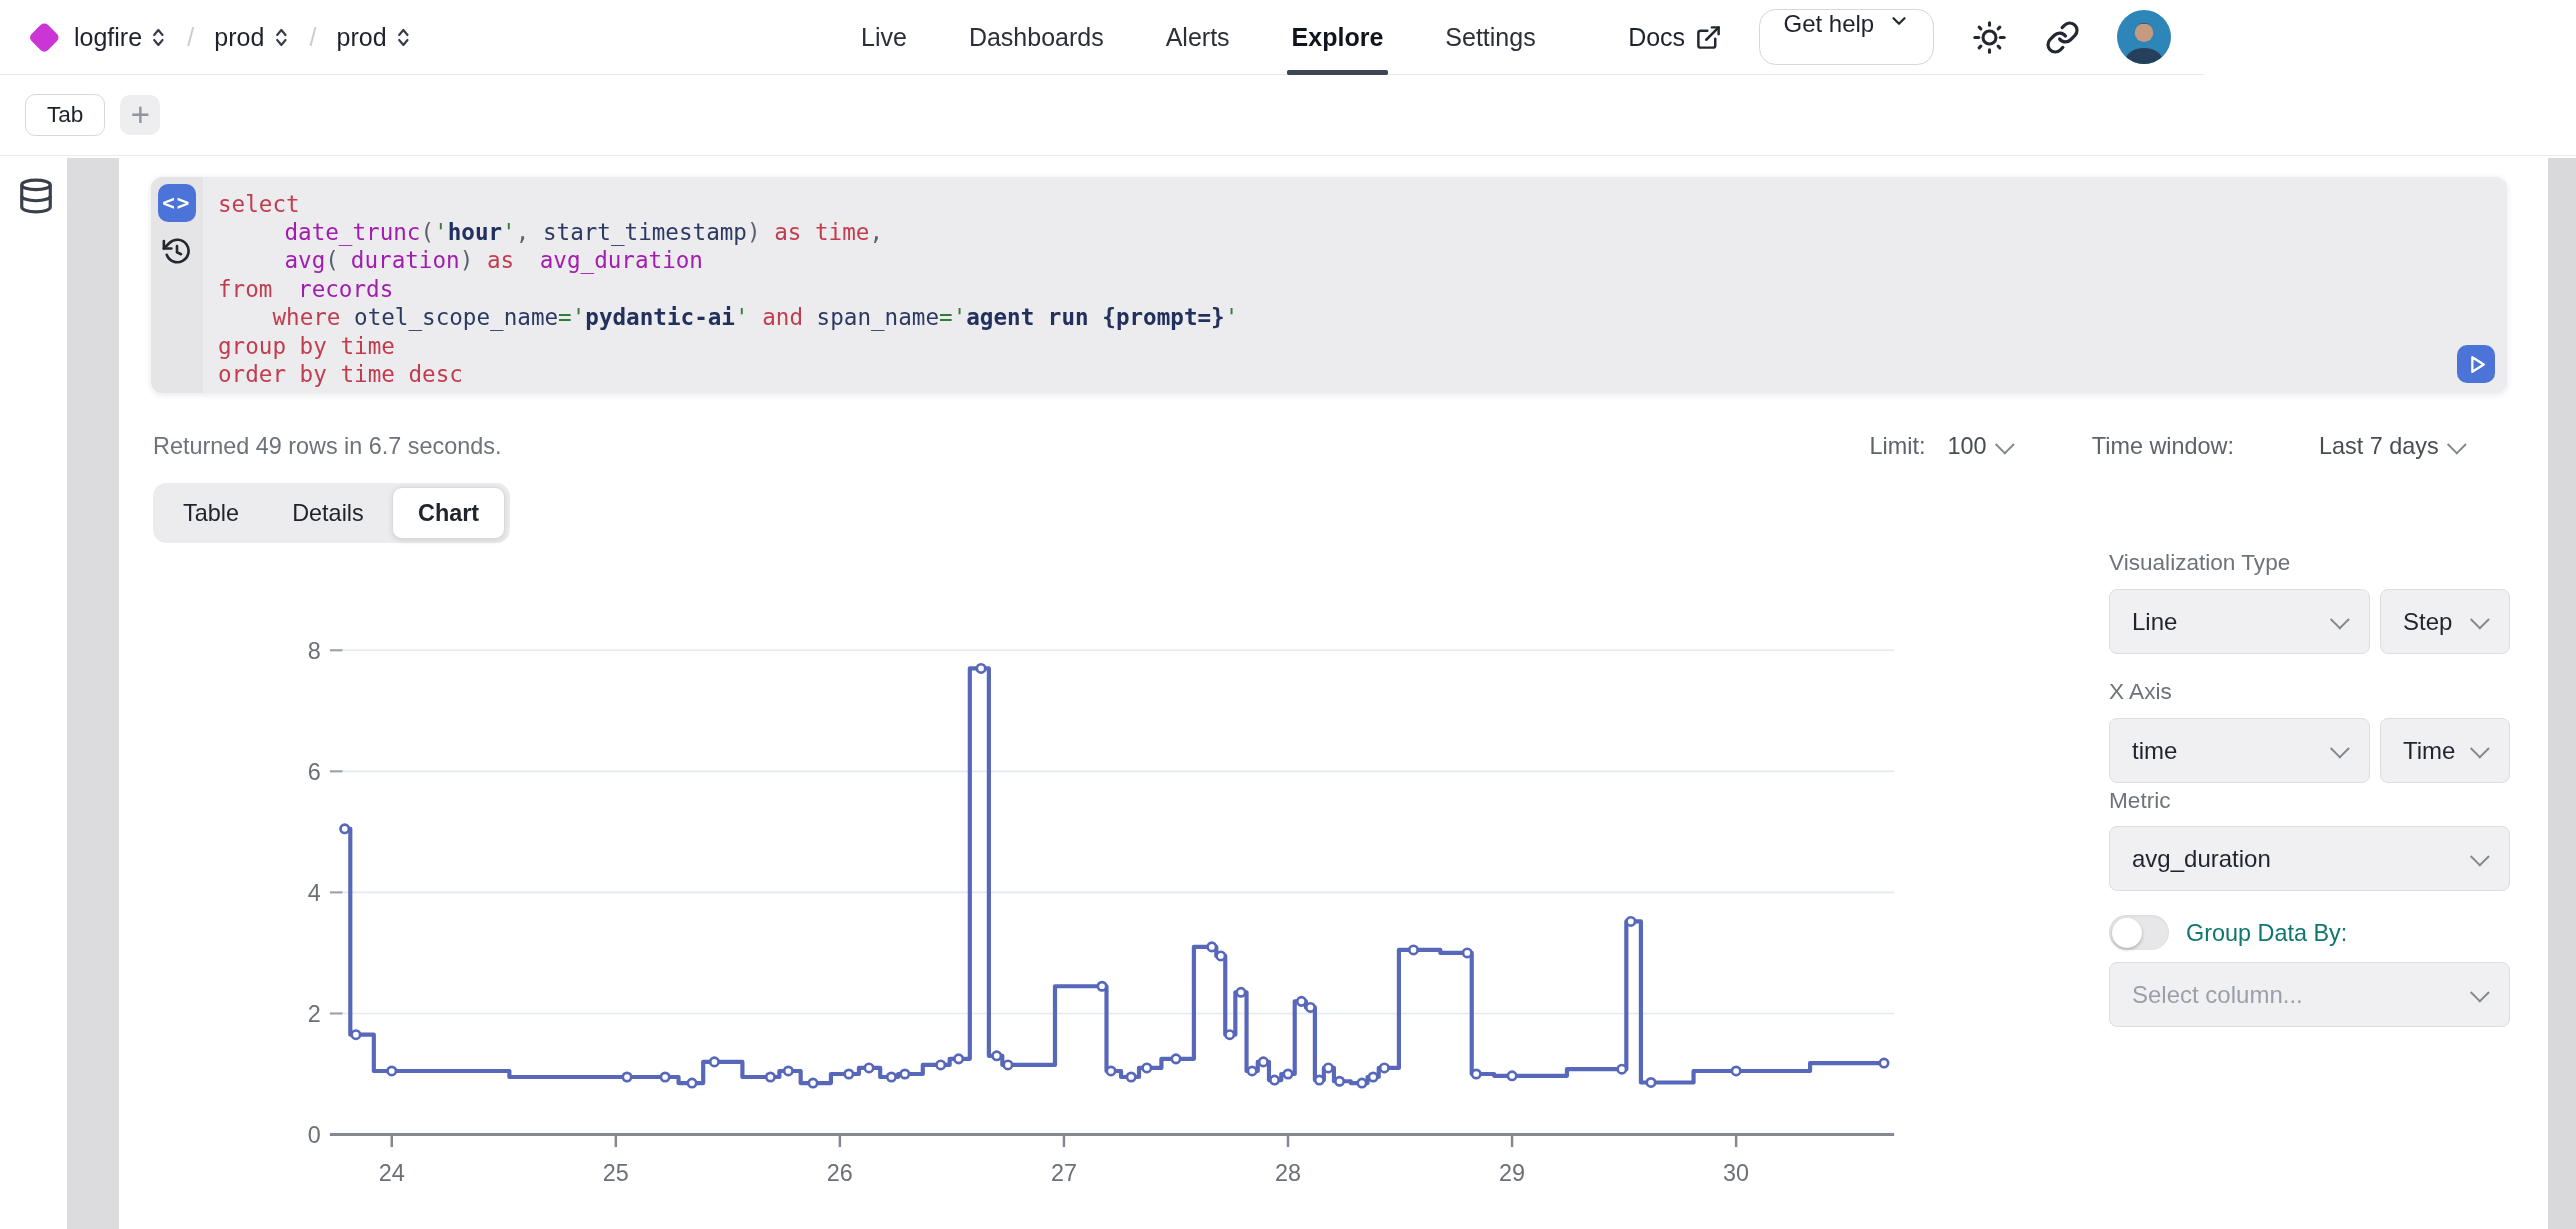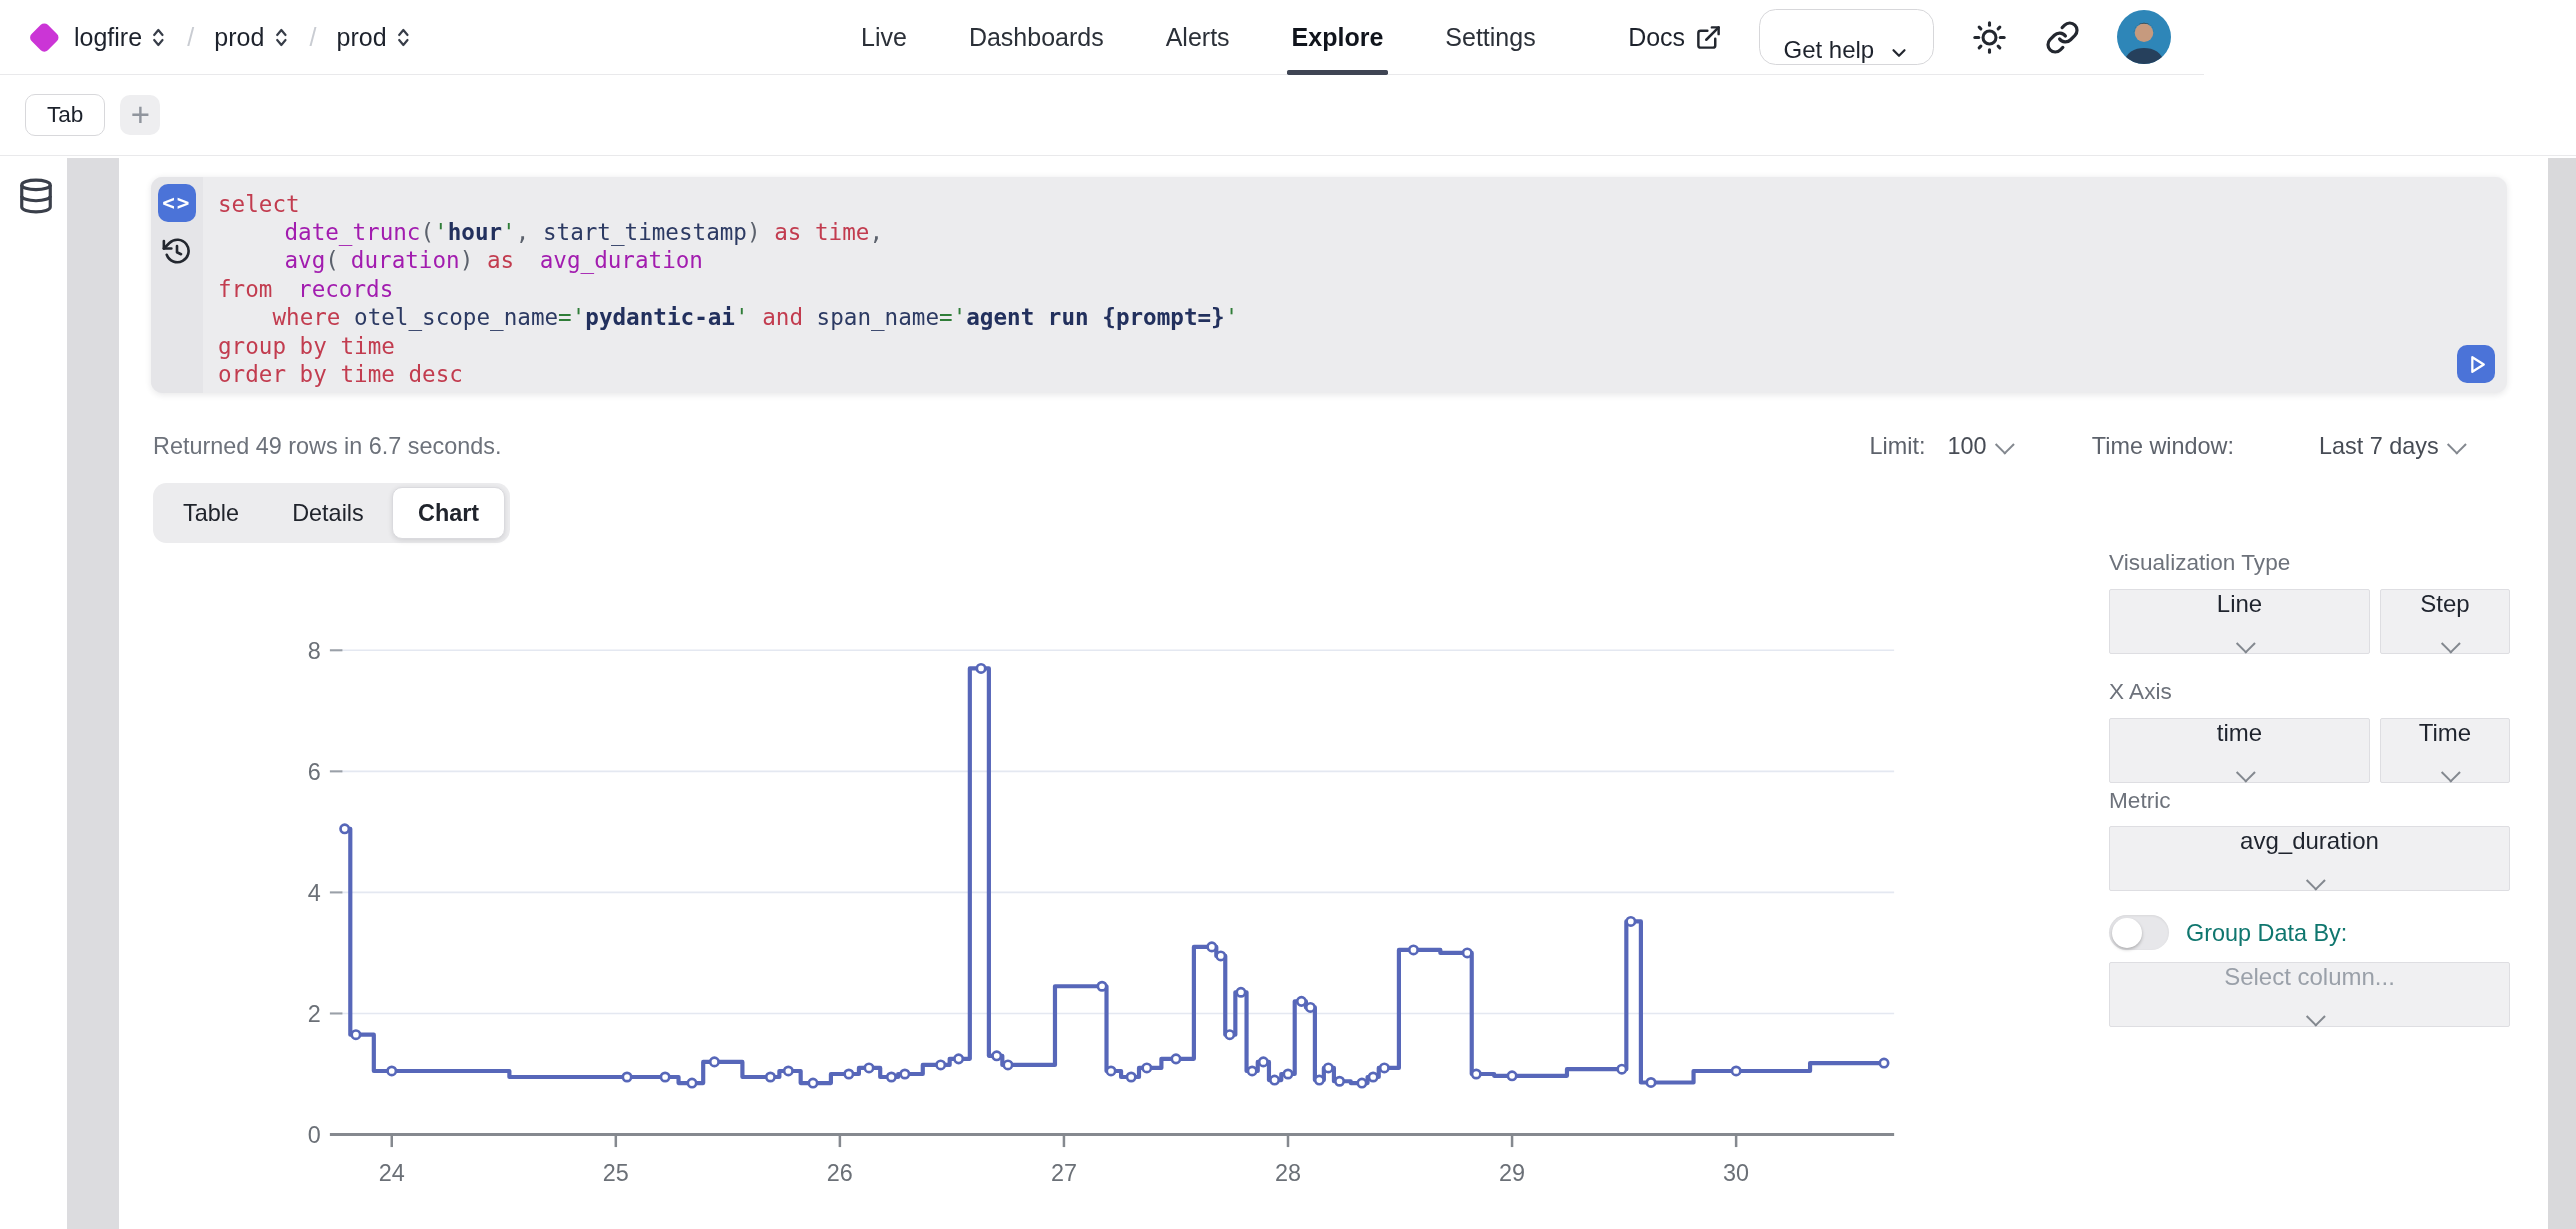--- a/index.html
+++ b/index.html
@@ -12,21 +12,21 @@
   .brand{display:flex;align-items:center;gap:13.4px;font-size:25px;color:#1d222c;}
   .diamond{width:22.6px;height:22.6px;background:#cb35d6;border-radius:5px;transform:rotate(45deg);margin-right:5px;}
   .crumb{display:flex;align-items:center;gap:8.4px;cursor:pointer;}
   .slash{color:#c9ccd2;font-size:25px;margin:0 6.7px;}
   .nav{position:absolute;left:861px;top:0;height:75px;display:flex;align-items:center;gap:62px;}
   .nav-item{font-size:25px;color:#2b3038;height:75px;display:flex;align-items:center;position:relative;cursor:pointer;}
   .nav-item.active{font-weight:bold;color:#10141c;}
   .nav-item.active:after{content:"";position:absolute;left:-5px;right:-5px;bottom:0;height:5px;background:#3f4554;border-radius:1.7px;}
   .hright{margin-left:auto;display:flex;align-items:center;gap:37px;}
   .docs{display:flex;align-items:center;gap:10px;font-size:25px;color:#1d222c;cursor:pointer;}
-  .gethelp{display:flex;align-items:flex-end;gap:13.4px;font-size:24px;color:#1d222c;border:1.7px solid #d7d7da;
+  .gethelp{display:flex;align-items:flex-start;gap:13.4px;font-size:24px;color:#1d222c;border:1.7px solid #d7d7da;
            border-radius:16.7px;height:54px;padding:0 23.4px;cursor:pointer;background:#fff;}
   .iconbtn{cursor:pointer;display:flex;align-items:center;}
   .avatar{width:54px;height:54px;border-radius:50%;overflow:hidden;cursor:pointer;}
   
   .tabrow{position:absolute;left:0;top:75px;width:2576px;height:81px;border-bottom:1.7px solid #e9e9eb;
           display:flex;align-items:center;padding-left:25px;gap:15px;box-sizing:border-box;background:#fff;}
   .tabbtn{height:40px;min-width:55px;padding:0 11.7px;border:1.7px solid #d8d8db;border-radius:10px;background:#fff;
           display:flex;align-items:center;justify-content:center;font-size:22.6px;color:#1c212b;cursor:pointer;}
   .addbtn{height:40px;width:40px;border-radius:10px;background:#eeeef0;display:flex;align-items:center;
           justify-content:center;font-size:33px;font-weight:300;color:#90959d;cursor:pointer;}
@@ -56,22 +56,22 @@
   .chev{width:11.7px;height:11.7px;border-right:2.5px solid #83888f;border-bottom:2.5px solid #83888f;
         transform:rotate(45deg) translate(-1.7px,-1.7px);display:inline-block;margin-left:11.7px;}
   
   .seg{position:absolute;left:153px;top:483px;height:60px;background:#ececee;border-radius:13.4px;
        display:flex;align-items:center;padding:0 5px;gap:3.3px;box-sizing:border-box;}
   .segbtn{height:50px;padding:0 25px;display:flex;align-items:center;font-size:23.4px;color:#20242c;
           border-radius:10px;cursor:pointer;}
   .segbtn.active{background:#fff;border:1.7px solid #dadade;font-weight:bold;box-shadow:0 1.7px 5px rgba(30,34,44,.12);}
   
   .plabel{position:absolute;font-size:22.6px;color:#6d727b;}
-  .dd{position:absolute;background:#f0f0f2;border:1.7px solid #dedee2;border-radius:2px;height:65px;
-      display:flex;align-items:center;box-sizing:border-box;padding:0 22px;font-size:24px;color:#1f242e;cursor:pointer;flex-direction:column;}
+  .dd{position:absolute;background:#f0f0f2;border:1.7px solid #dedee2;border-radius:8px;height:65px;
+      display:flex;align-items:center;box-sizing:border-box;padding:0 22px;font-size:24px;color:#1f242e;cursor:pointer;}
   .dd .grow{flex:1;}
   .dd.placeholder{color:#9aa0a9;}
   .toggle{position:absolute;left:2109px;top:915px;width:60px;height:35px;background:#e7e7ea;border-radius:17.6px;
           cursor:pointer;box-shadow:inset 0 0.8px 2.5px rgba(0,0,0,.08);}
   .knob{position:absolute;left:2.5px;top:2.5px;width:30px;height:30px;border-radius:50%;background:#fff;
         box-shadow:0 1.7px 3.3px rgba(0,0,0,.25);}
   .toglabel{position:absolute;left:2186px;top:920px;font-size:23.4px;color:#0f766e;}
 </style>
 </head>
 <body>

